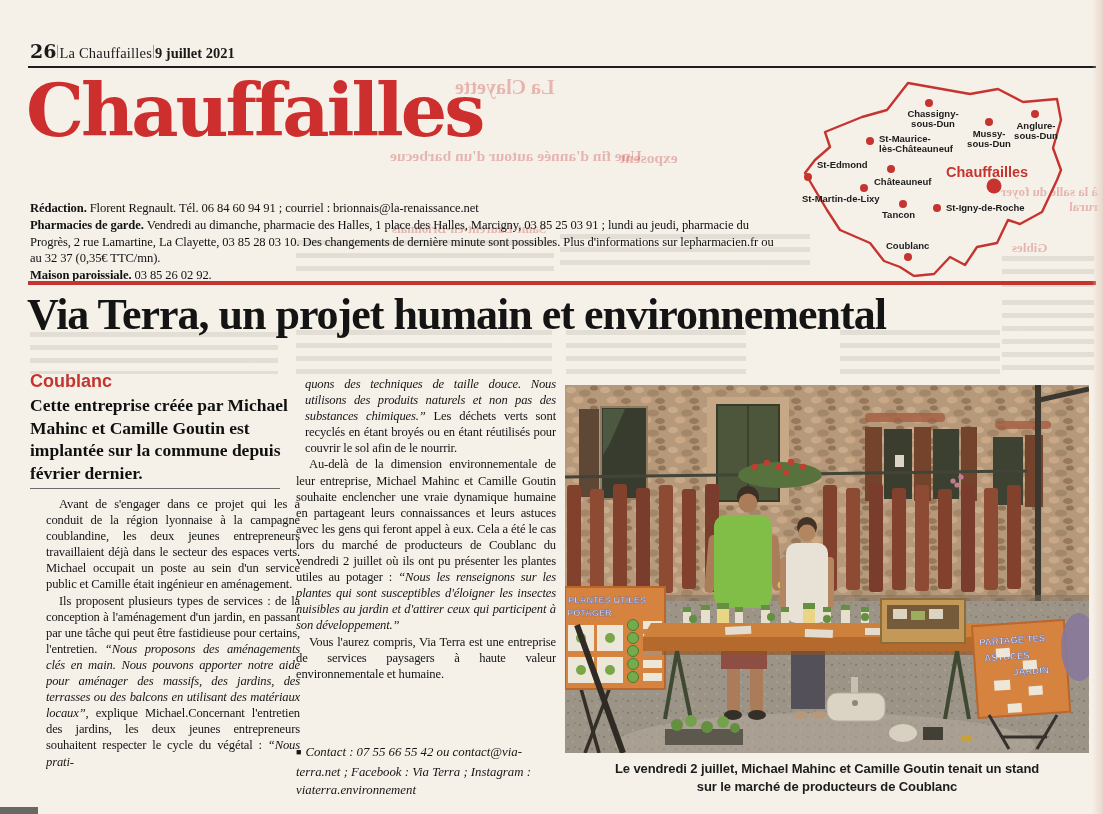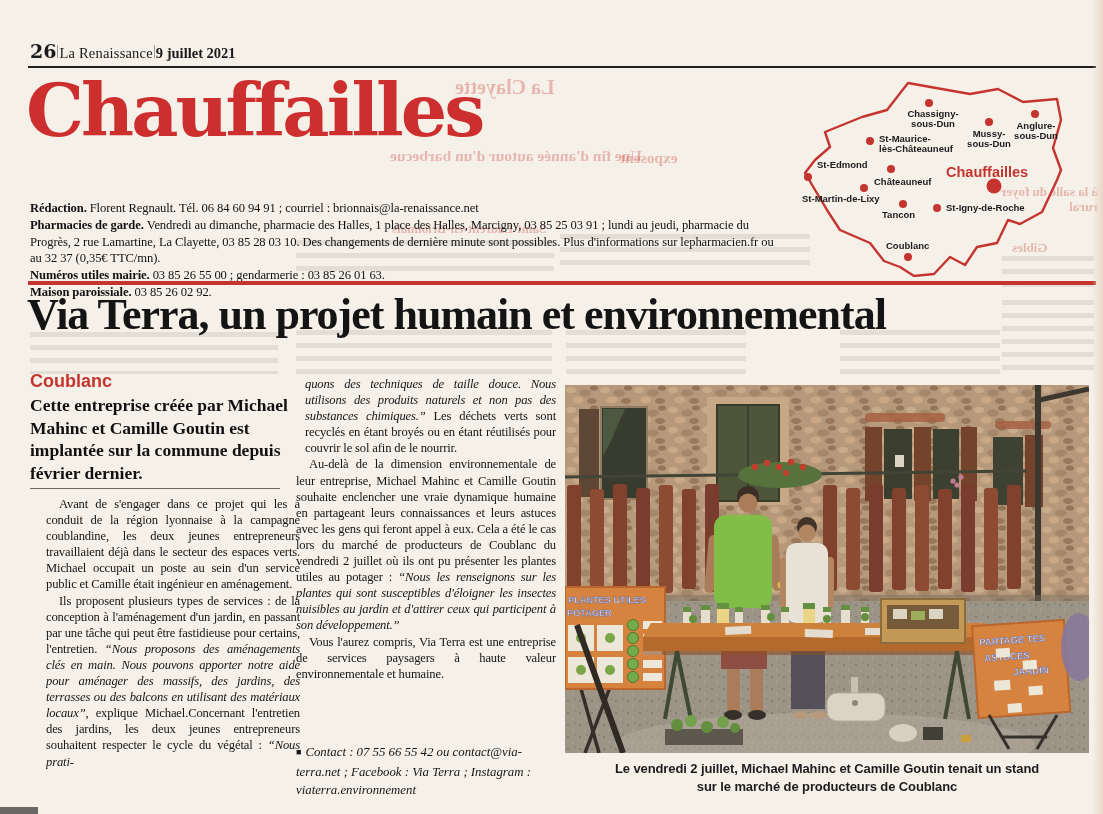--- a/index.html
+++ b/index.html
@@ -86,21 +86,21 @@
   <div class="ghost-lines" style="left:566px;top:330px;width:180px;height:48px;"></div>
   <div class="ghost-lines" style="left:840px;top:330px;width:160px;height:48px;"></div>
   <div class="ghost-lines" style="left:1002px;top:300px;width:92px;height:78px;"></div>
   <div class="ghost-lines" style="left:560px;top:234px;width:250px;height:36px;"></div>
   <div class="ghost-lines" style="left:296px;top:240px;width:258px;height:34px;"></div>
   <div class="ghost-lines" style="left:1002px;top:256px;width:92px;height:36px;"></div>
 
   <div class="abs masthead-row">
     <span class="page-number">26</span>
     <span class="mast-sep"></span>
-    <span class="masthead-name">La Renaissance</span>
+    <span class="masthead-name">La Chauffailles</span>
     <span class="mast-sep"></span>
     <span class="masthead-date">9 juillet 2021</span>
   </div>
   <div class="abs header-rule"></div>
 
   <div class="abs section-title">Chauffailles</div>
 
   <div class="abs map-box">
     <svg width="306" height="205" viewBox="0 0 306 205">
       <path d="M114,11 L176,22 L204,17 L229,30 L263,27 L267,48 L259,76 L267,98 L263,108 L248,140 L226,152 L214,148 L203,171 L183,175 L171,193 L156,185 L140,202 L120,204 L106,195 L90,189 L76,171 L46,158 L33,138 L11,101 L21,88 L36,75 L31,60 L68,45 L93,38 Z" fill="none" stroke="#c5342f" stroke-width="2.4" stroke-linejoin="round"></path>
@@ -149,21 +149,20 @@
       <div>St-Igny-de-Roche</div>
     </div>
     <div class="town-label" style="left:92px;top:169px;">
       <div>Coublanc</div>
     </div>
   </div>
 
   <div class="abs info-block">
     <div class="info-line"><b>Rédaction.</b><span>Florent Regnault. Tél. 06 84 60 94 91 ; courriel : brionnais@la-renaissance.net</span></div>
     <div class="info-line"><b>Pharmacies de garde.</b><span>Vendredi au dimanche, pharmacie des Halles, 1 place des Halles, Marcigny, 03 85 25 03 91 ; lundi au jeudi, pharmacie du Progrès, 2 rue Lamartine, La Clayette, 03 85 28 03 10. Des changements de dernière minute sont possibles. Plus d'informations sur lepharmacien.fr ou au 32 37 (0,35€ TTC/mn).</span></div>
-    <div class="info-line"><b>Numéros utiles mairie.</b><span>03 85 26 55 00 ; gendarmerie : 03 85 26 01 63.</span></div>
     <div class="info-line"><b>Maison paroissiale.</b><span>03 85 26 02 92.</span></div>
   </div>
 
   <div class="abs red-rule"></div>
   <div class="abs headline">Via Terra, un projet humain et environnemental</div>
   <div class="abs kicker">Coublanc</div>
   <div class="abs lead">Cette entreprise créée par Michael Mahinc et Camille Goutin est implantée sur la commune depuis février dernier.</div>
   <div class="abs col1-rule"></div>
 
   <div class="abs body-col col1">

